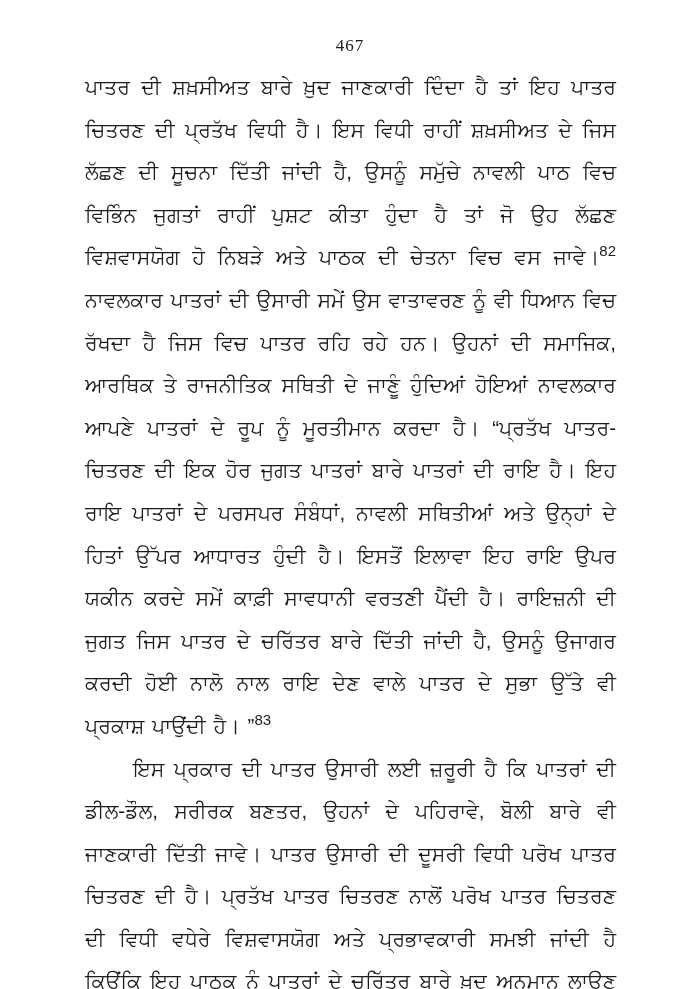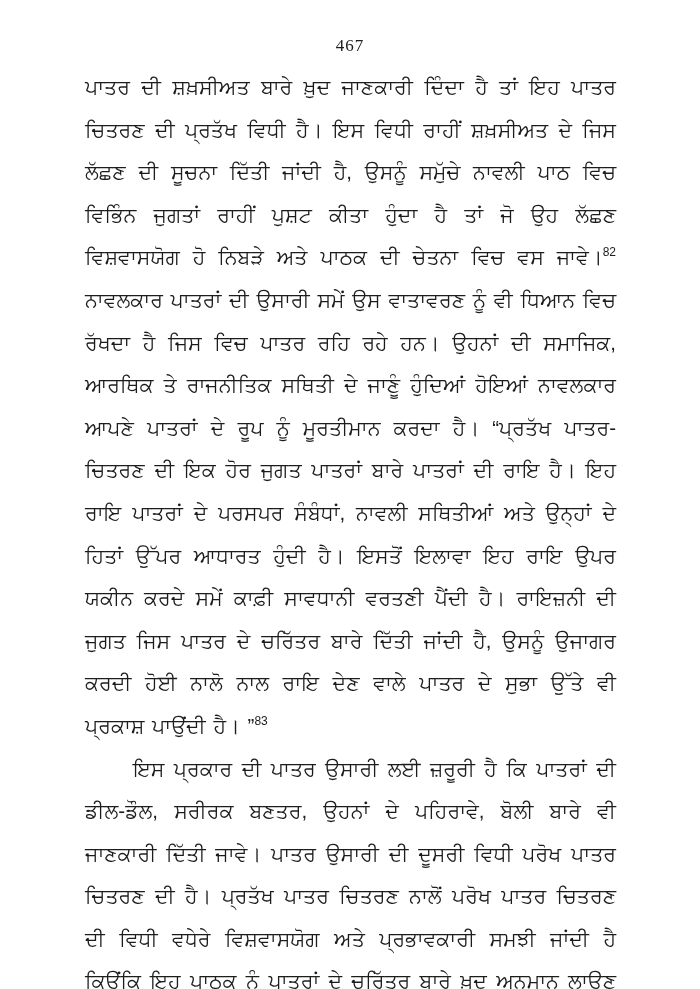--- a/index.html
+++ b/index.html
@@ -40,21 +40,21 @@
     word-spacing: 2px;
   }
   .body-text p {
     margin: 0;
     padding: 0;
   }
   .body-text p.indented {
     text-indent: 48px;
   }
   sup {
-    font-size: 12px;
+    font-size: 15px;
     line-height: 0;
     vertical-align: super;
     letter-spacing: 0;
     word-spacing: 0;
   }
 </style>
 </head>
 <body>
 
 <div class="page">

